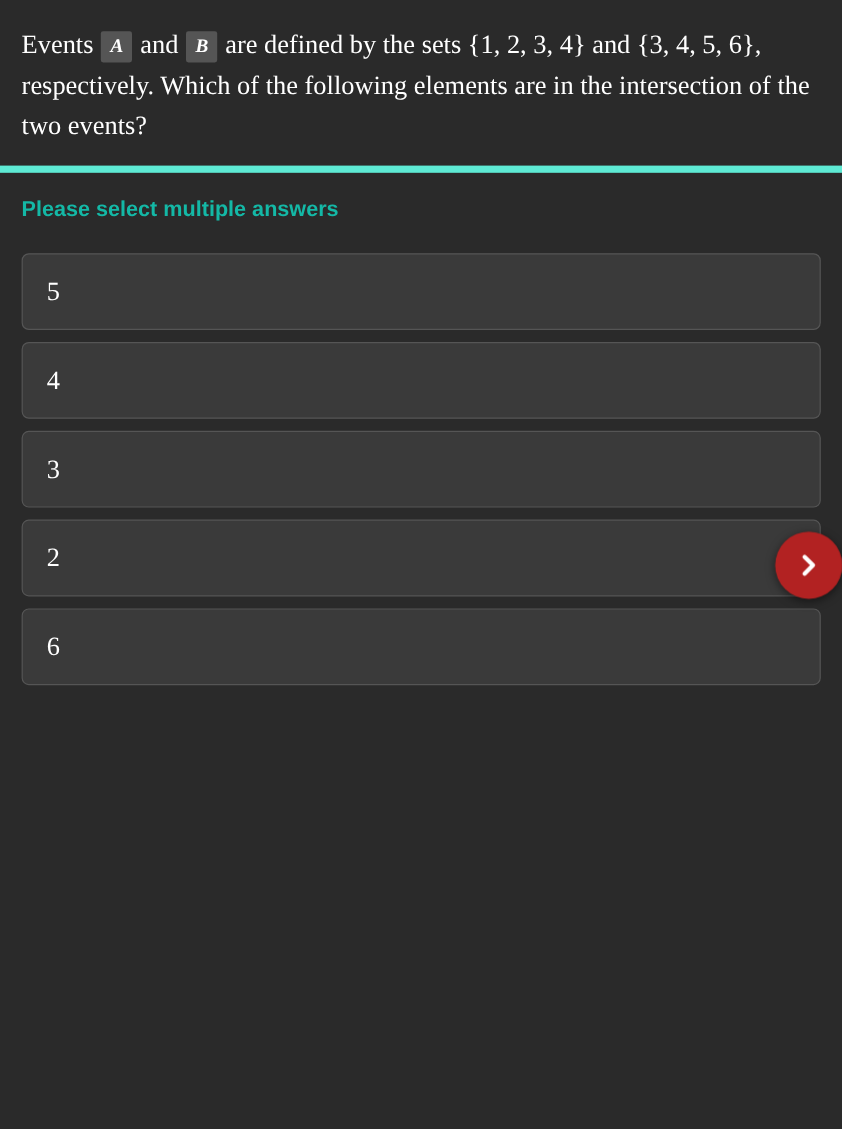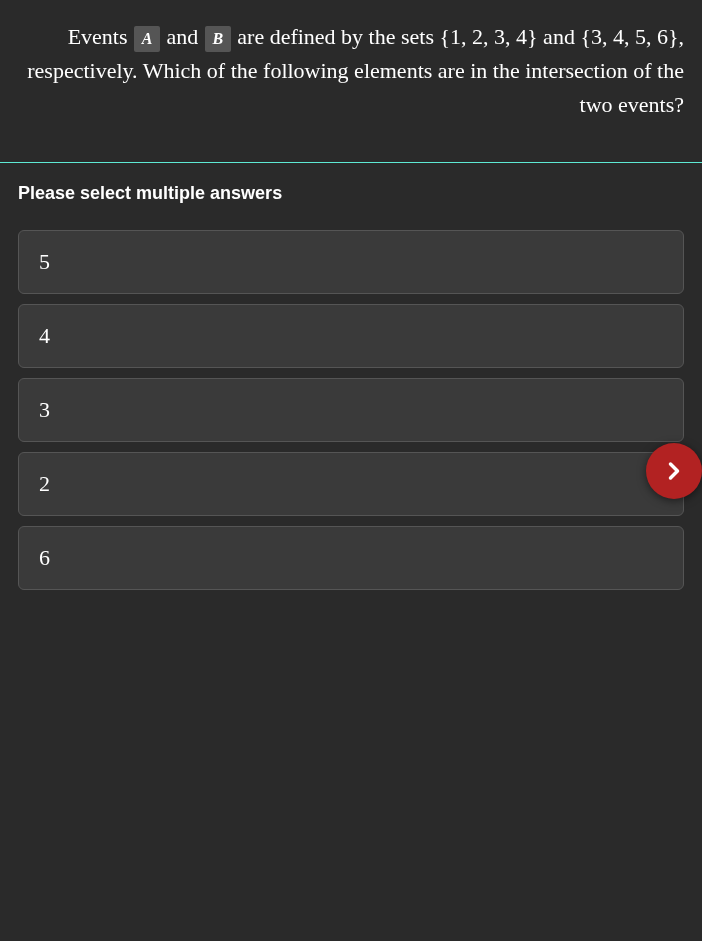--- a/index.html
+++ b/index.html
@@ -11,23 +11,22 @@
     body {
       width: 702px;
       min-height: 941px;
       background-color: #2a2a2a;
       font-family: Georgia, 'Times New Roman', serif;
       color: #ffffff;
       overflow-x: hidden;
     }
 
     .question-section {
-      padding: 20px 18px 40px 18px;
-      border-bottom: 1px solid #5eead4;
-      text-align: right;
+      padding: 20px 18px 16px 18px;
+      border-bottom: 6px solid #5eead4;
     }
 
     .question-text {
       font-size: 22px;
       line-height: 1.55;
       color: #ffffff;
       font-family: Georgia, serif;
     }
 
     .event-label {
@@ -47,21 +46,21 @@
       font-family: 'Times New Roman', serif;
     }
 
     .instruction-section {
       padding: 20px 18px 12px 18px;
     }
 
     .instruction-text {
       font-size: 18px;
       font-weight: bold;
-      color: #ffffff;
+      color: #14b8a6;
       font-family: Arial, sans-serif;
       margin-bottom: 14px;
     }
 
     .answers-list {
       display: flex;
       flex-direction: column;
       gap: 0;
       padding: 0 18px;
     }

